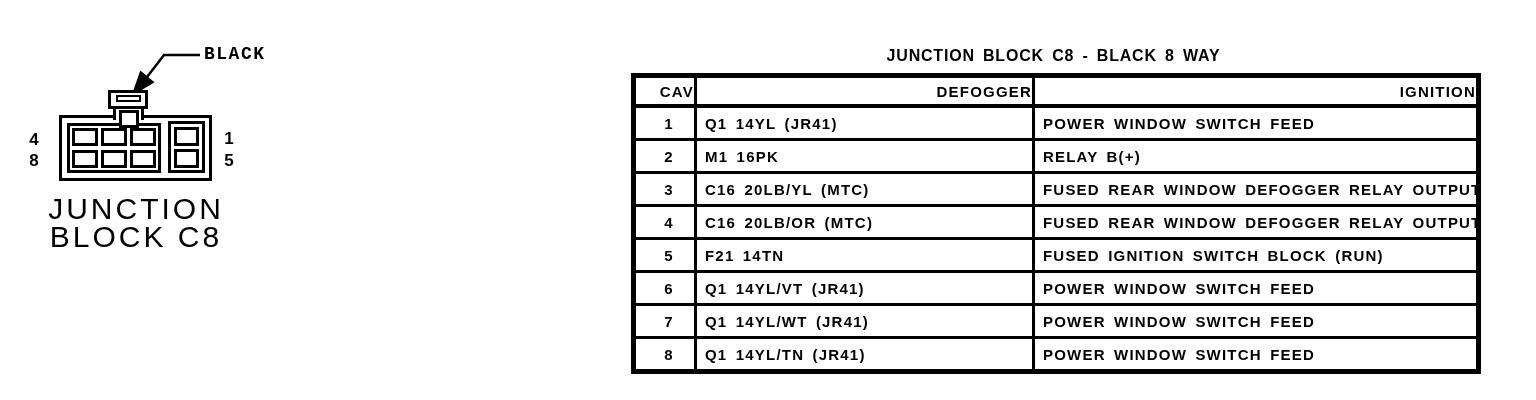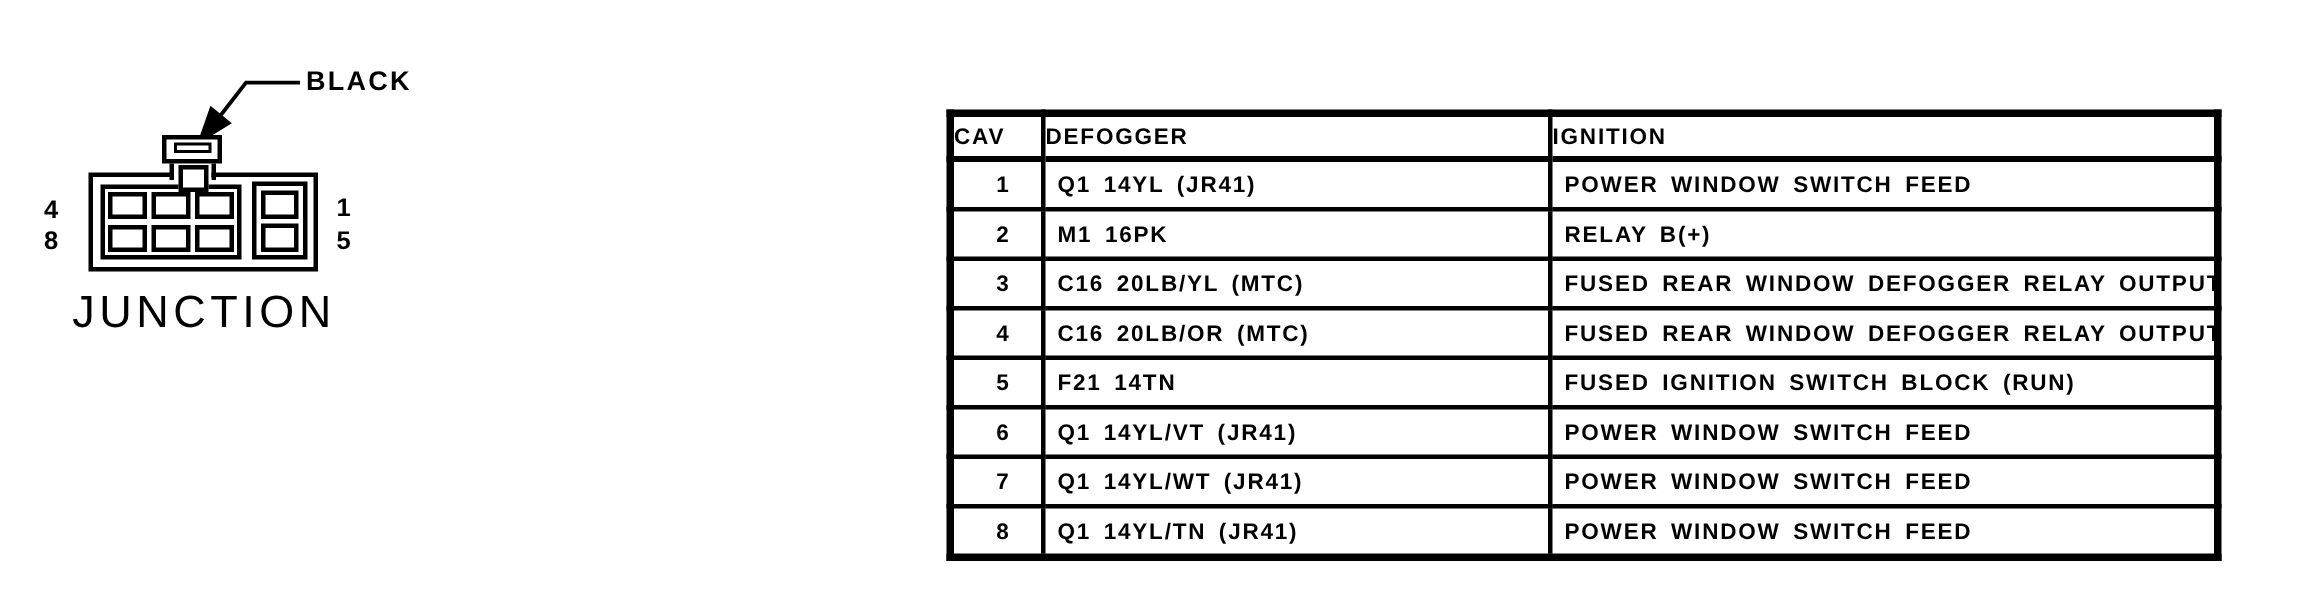--- a/index.html
+++ b/index.html
@@ -5,21 +5,21 @@
   html,body{margin:0;padding:0;}
   body{
     width:1536px;height:400px;background:#ffffff;color:#000;
     font-family:"Liberation Sans", sans-serif;
     -webkit-font-smoothing:none;
   }
   .page{position:relative;width:1536px;height:400px;overflow:hidden;background:#fff;}
 
   
   .abs{position:absolute;box-sizing:border-box;}
-  .fig-black-label{left:204px;top:44px;font-size:18px;font-weight:700;letter-spacing:1.5px;}
+  .fig-black-label{left:204px;top:44px;font-size:18px;font-weight:700;letter-spacing:1.5px;font-family:Liberation Mono, monospace;}
   .leader-svg{left:0;top:0;pointer-events:none;}
 
   .latch-top{left:108px;top:90px;width:40px;height:19px;border:3px solid #000;background:#fff;z-index:5;}
   .latch-slot{left:116px;top:95px;width:25px;height:7px;border:2px solid #000;background:#fff;z-index:6;}
   .conn-body{left:59px;top:115px;width:153px;height:66px;border:3px solid #000;background:#fff;z-index:1;}
   .body-patch{left:116px;top:114px;width:25px;height:6px;background:#fff;z-index:2;}
   .neck{left:113px;top:106px;width:31px;height:14px;border-left:3px solid #000;border-right:3px solid #000;z-index:3;}
   .neck-inner{left:119px;top:110px;width:20px;height:18px;border:3px solid #000;background:#fff;z-index:4;}
 
   .cavity-left{left:67px;top:123px;width:94px;height:50px;border:3px solid #000;z-index:2;}
@@ -34,21 +34,21 @@
 
   
   .tbl-title{left:631px;top:47px;width:845px;text-align:center;font-size:16px;font-weight:700;
              letter-spacing:0.8px;word-spacing:3px;}
   table.pinout{position:absolute;left:631px;top:73px;width:845px;height:301px;
                border-collapse:collapse;table-layout:fixed;border:5px solid #000;background:#fff;}
   table.pinout th, table.pinout td{
     border:3px solid #000;font-size:15px;font-weight:700;letter-spacing:1.2px;word-spacing:3px;
     padding:0 0 0 8px;white-space:nowrap;overflow:hidden;vertical-align:middle;
   }
-  table.pinout th{height:26px;text-align:left;padding:0;border-bottom:4px solid #000;}
+  table.pinout th{height:26px;text-align:right;padding:0;border-bottom:4px solid #000;}
   table.pinout td{height:30px;}
   td.cav{text-align:center;padding:0;}
   col.c-cav{width:62px;} col.c-circuit{width:338px;} col.c-function{width:445px;}
 </style>
 </head>
 <body>
 
 <div class="page">
 
   <div class="abs fig-black-label">BLACK</div>
@@ -77,22 +77,24 @@
   <div class="abs cell cr" style="left:174px;top:127px;"></div>
   <div class="abs cell cr" style="left:174px;top:149px;"></div>
 
   <div class="abs pin-label" style="left:26px;top:130px;">4</div>
   <div class="abs pin-label" style="left:26px;top:151px;">8</div>
   <div class="abs pin-label" style="left:221px;top:129px;">1</div>
   <div class="abs pin-label" style="left:221px;top:151px;">5</div>
 
   <div class="abs caption">
     <div>JUNCTION</div>
+    <div>BLOCK C8</div>
   </div>
 
+  <div class="abs tbl-title">JUNCTION BLOCK C8 - BLACK 8 WAY</div>
 
   <table class="pinout">
     <colgroup>
       <col class="c-cav">
         <col class="c-circuit">
         <col class="c-function">
     </colgroup>
     <thead>
       <tr>
         <th>CAV</th>

